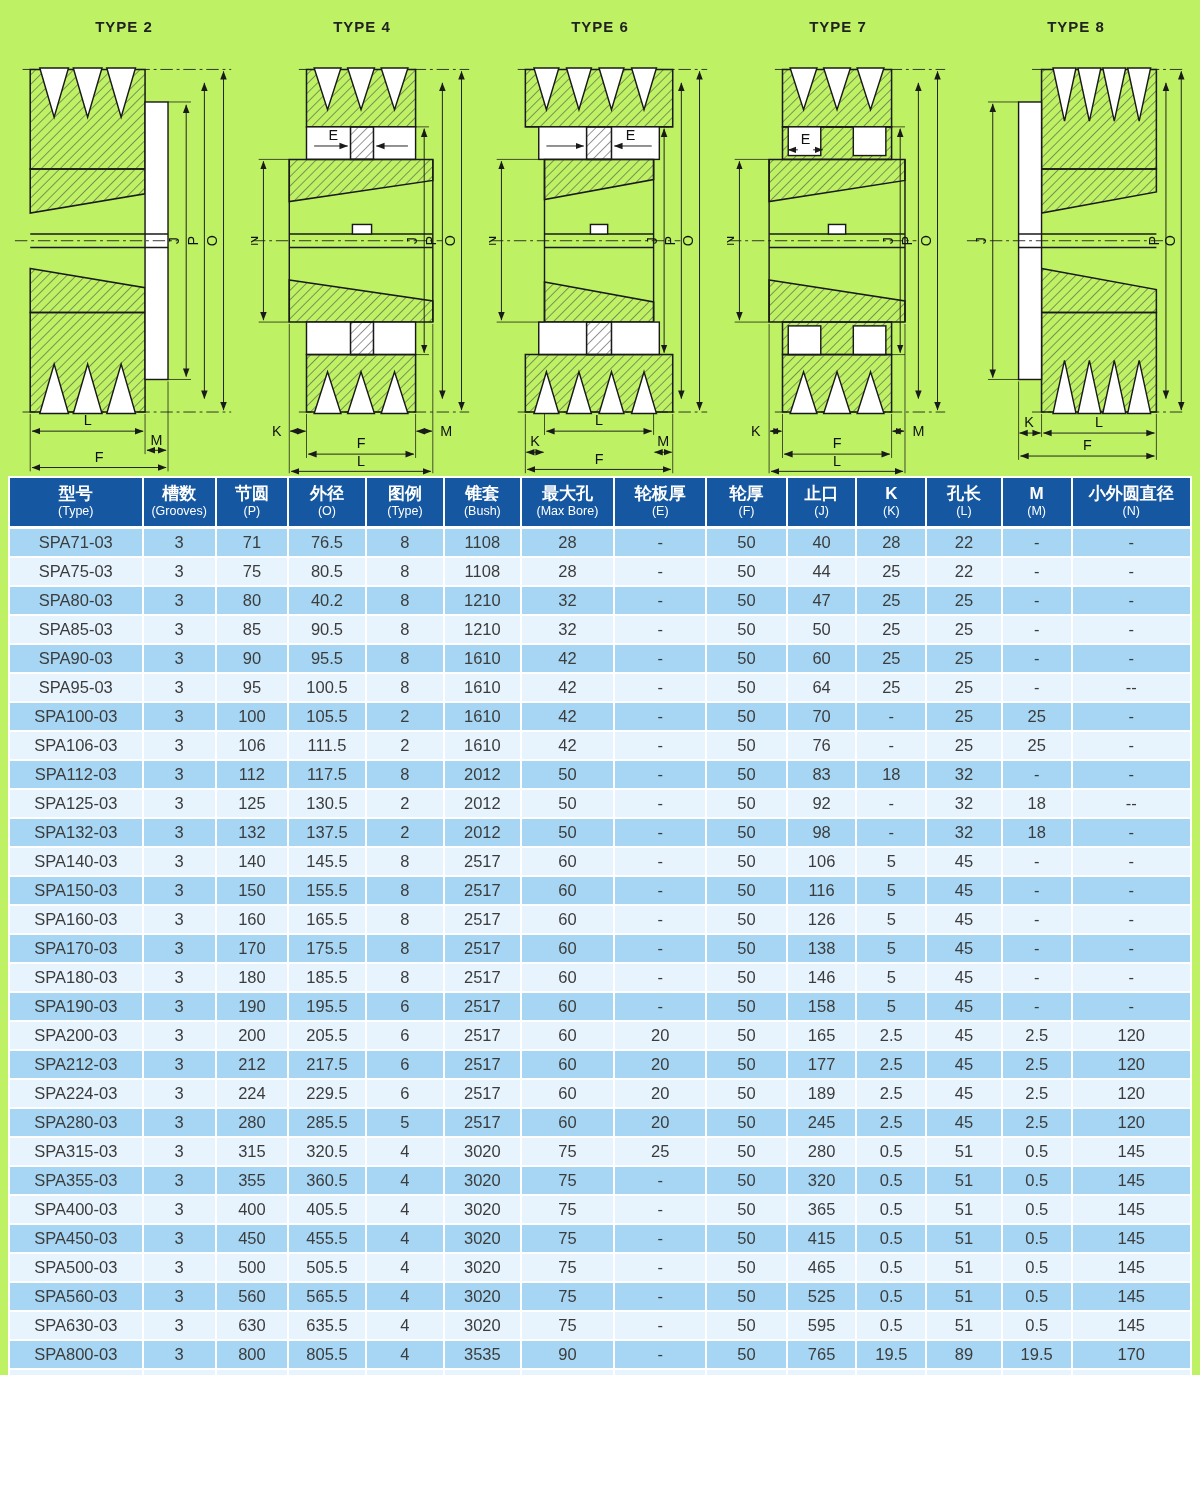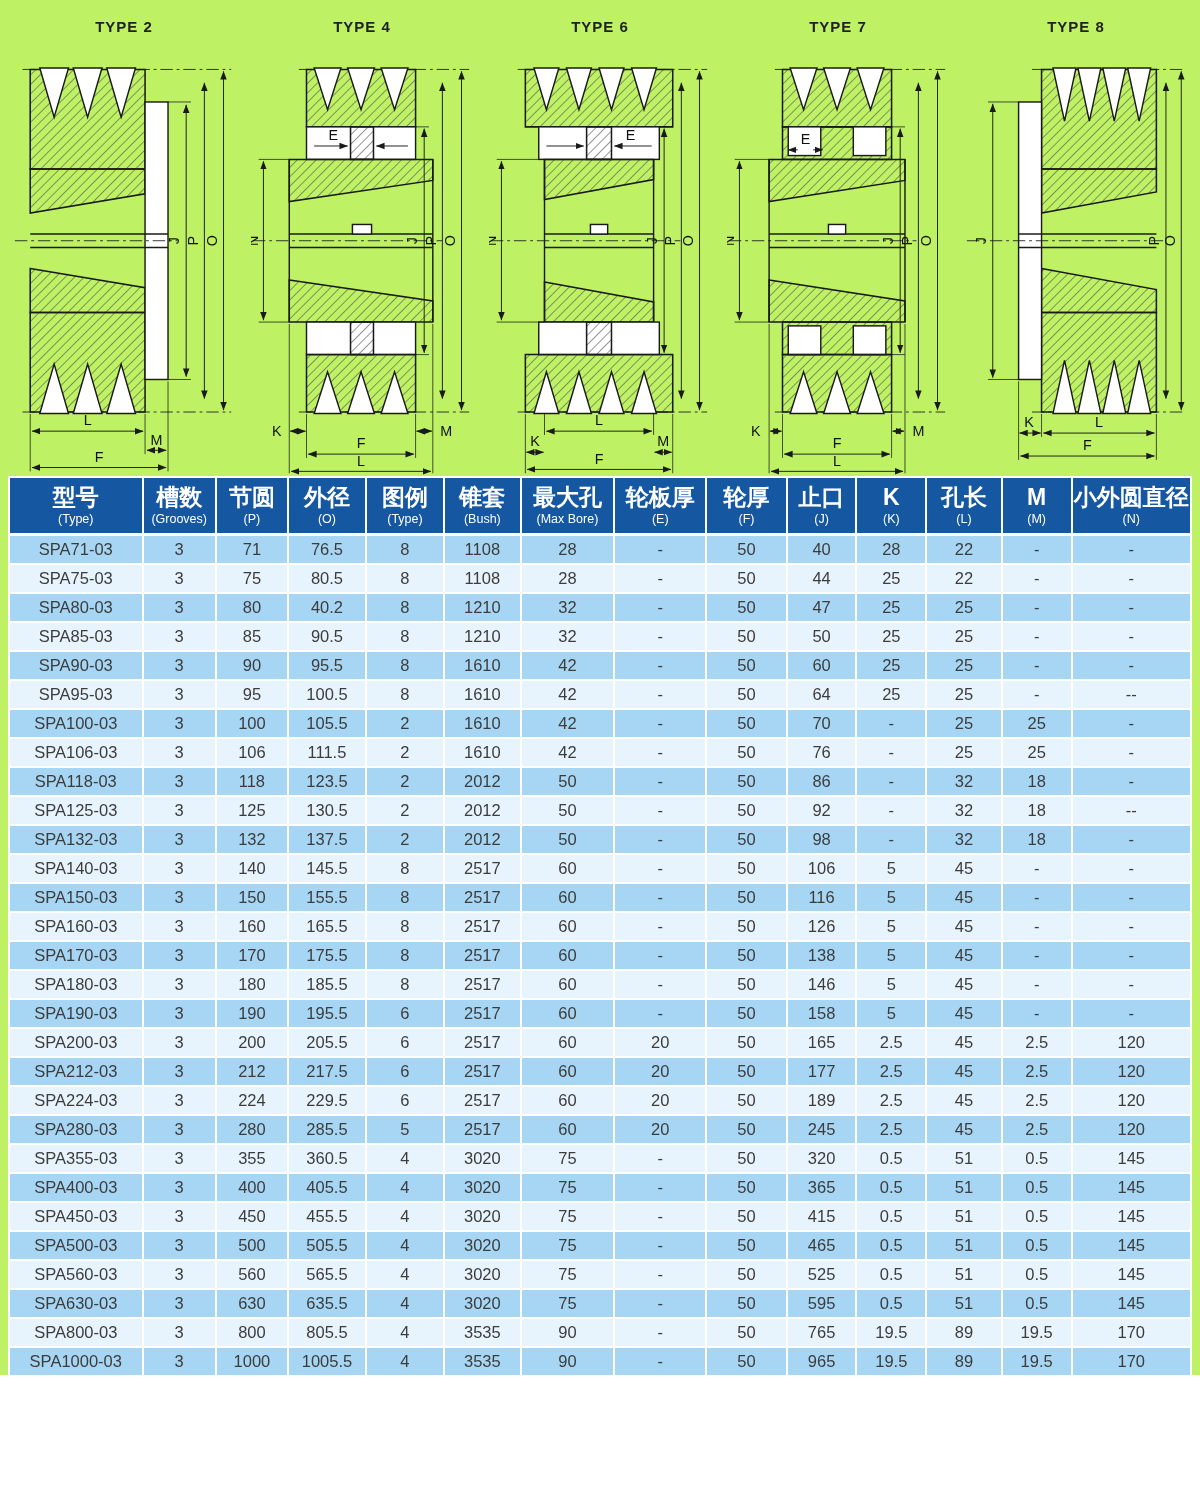--- a/index.html
+++ b/index.html
@@ -19,21 +19,21 @@
   .ol{fill:url(#hatch);stroke:var(--ink);stroke-width:1.6;}
   .ws{fill:#fff;stroke:var(--ink);stroke-width:1.5;}
   .bl{stroke:var(--ink);stroke-width:1.5;}
   .cl{stroke:var(--ink);stroke-width:0.9;stroke-dasharray:13 4 3 4;fill:none;}
   .dim{stroke:var(--ink);stroke-width:1;marker-start:url(#arr);marker-end:url(#arr);}
   .dime{stroke:var(--ink);stroke-width:1;marker-end:url(#arr);}
   .ext{stroke:var(--ink);stroke-width:0.8;}
   table{border-collapse:collapse;width:1184px;margin:2px auto 0 auto;table-layout:fixed;}
   th,td{border:2px solid #fff;text-align:center;vertical-align:middle;overflow:hidden;white-space:nowrap;}
   thead th{background:var(--header-bg);color:#fff;padding:6px 1px;border-bottom:3px solid #fff;}
-  th .zh{font-size:23px;font-weight:600;line-height:1.2;}
+  th .zh{font-size:17px;font-weight:600;line-height:1.2;}
   th .en{font-size:12.5px;font-weight:400;line-height:1.25;}
   td{font-size:16.5px;color:#3c3c3c;padding:3px 1px;height:29px;}
   tbody tr:nth-child(odd) td{background:var(--row-odd);}
   tbody tr:nth-child(even) td{background:var(--row-even);}
 </style>
 </head>
 <body>
 
 <svg width="0" height="0" style="position:absolute" aria-hidden="true">
   <defs>
@@ -501,33 +501,33 @@
           <td>42</td>
           <td>-</td>
           <td>50</td>
           <td>76</td>
           <td>-</td>
           <td>25</td>
           <td>25</td>
           <td>-</td>
         </tr>
         <tr>
-          <td>SPA118-03</td>
-          <td>3</td>
-          <td>118</td>
-          <td>123.5</td>
-          <td>2</td>
+          <td>SPA112-03</td>
+          <td>3</td>
+          <td>112</td>
+          <td>117.5</td>
+          <td>8</td>
           <td>2012</td>
           <td>50</td>
           <td>-</td>
           <td>50</td>
-          <td>86</td>
-          <td>-</td>
+          <td>83</td>
+          <td>18</td>
           <td>32</td>
-          <td>18</td>
+          <td>-</td>
           <td>-</td>
         </tr>
         <tr>
           <td>SPA125-03</td>
           <td>3</td>
           <td>125</td>
           <td>130.5</td>
           <td>2</td>
           <td>2012</td>
           <td>50</td>
@@ -707,20 +707,36 @@
           <td>5</td>
           <td>2517</td>
           <td>60</td>
           <td>20</td>
           <td>50</td>
           <td>245</td>
           <td>2.5</td>
           <td>45</td>
           <td>2.5</td>
           <td>120</td>
+        </tr>
+        <tr>
+          <td>SPA315-03</td>
+          <td>3</td>
+          <td>315</td>
+          <td>320.5</td>
+          <td>4</td>
+          <td>3020</td>
+          <td>75</td>
+          <td>25</td>
+          <td>50</td>
+          <td>280</td>
+          <td>0.5</td>
+          <td>51</td>
+          <td>0.5</td>
+          <td>145</td>
         </tr>
         <tr>
           <td>SPA355-03</td>
           <td>3</td>
           <td>355</td>
           <td>360.5</td>
           <td>4</td>
           <td>3020</td>
           <td>75</td>
           <td>-</td>

